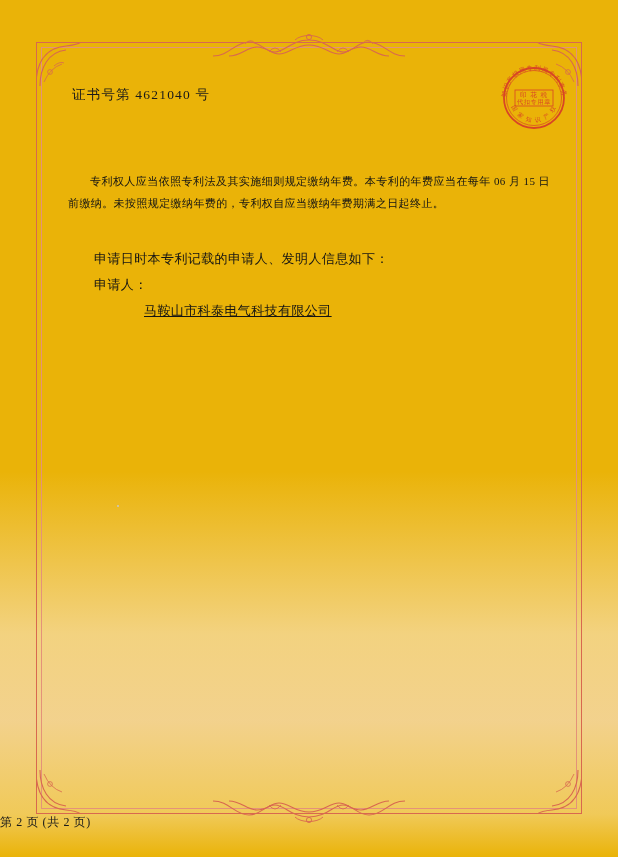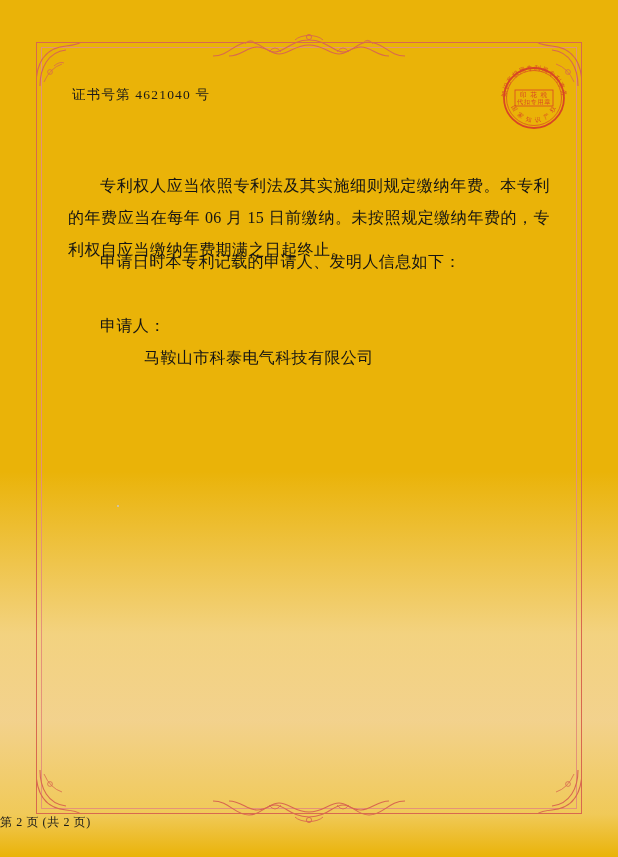--- a/index.html
+++ b/index.html
@@ -94,49 +94,49 @@
     left: 498px;
     top: 62px;
     width: 72px;
     height: 72px;
   }
   .body-text {
     position: absolute;
     left: 68px;
     top: 170px;
     width: 482px;
-    font-size: 16px;
+    font-size: 11px;
     line-height: 2.0;
     color: #141414;
     text-align: justify;
     letter-spacing: 0.4px;
   }
   .body-text .indent { text-indent: 2em; display: block; }
 
   .info-block {
     position: absolute;
     left: 68px;
     top: 246px;
     width: 482px;
-    font-size: 16px;
+    font-size: 13px;
     color: #141414;
     letter-spacing: 0.4px;
   }
   .info-line {
     text-indent: 2em;
     line-height: 2.0;
   }
   .info-label {
     text-indent: 2em;
     line-height: 2.0;
-    margin-top: 32px;
   }
   .info-value {
     padding-left: 76px;
     line-height: 2.0;
+    text-decoration: underline;
   }
   .spacer-block { height: 44px; }
 
   .footer {
     position: absolute;
     left: 0;
     bottom: 26px;
     width: 618px;
     font-size: 12px;
     color: #1a1a1a;

